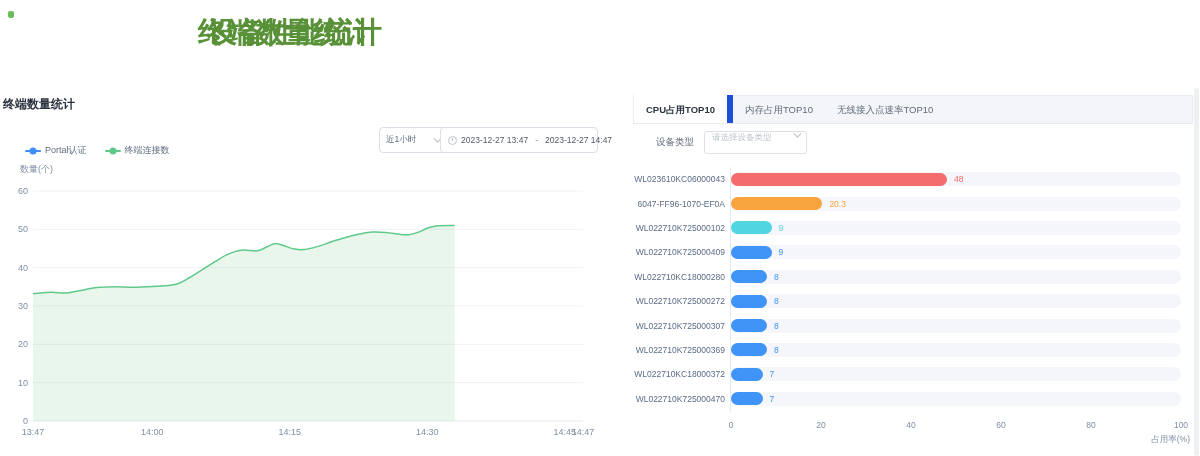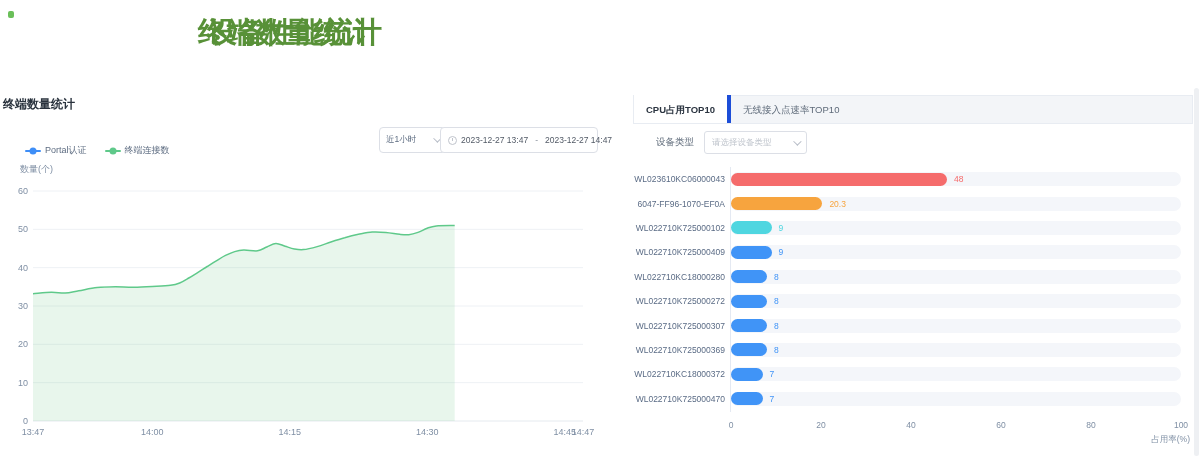--- a/index.html
+++ b/index.html
@@ -47,27 +47,27 @@
     font-family:"Liberation Sans","DejaVu Sans",sans-serif; }
   #line-chart text.axis-name { font-size:9px; fill:#7f8fa4;
     font-family:"Liberation Sans","DejaVu Sans",sans-serif; }
 
   
   .tabbar { position:absolute; left:633px; top:95px; width:560px; height:29px;
     background:#f3f5f8; border:1px solid #e8ecf2; display:flex; align-items:stretch; }
   .tab { line-height:27px; padding:0 12px; font-size:9.5px; color:#5f6b7a;
     cursor:pointer; white-space:nowrap; }
   .tab.active { background:#fff; color:#2b3440; font-weight:bold;
-    border-right:4px solid #1d4ed8; margin-top:-1px; padding-top:1px; }
+    border-right:6px solid #1d4ed8; margin-top:-1px; padding-top:1px; }
 
   .devtype-row { position:absolute; left:656px; top:131px; display:flex;
     align-items:center; gap:10px; }
   .devtype-label { font-size:9.5px; color:#5f6b7a; }
   .devtype-select { width:103px; height:23px; border:1px solid #dcdfe6;
-    border-radius:3px; display:flex; align-items:center; justify-content:space-between;
+    border-radius:3px; display:flex; align-items:flex-start; justify-content:space-between;
     padding:0 7px; font-size:8.5px; color:#bfc4cc; background:#fff; cursor:pointer; }
 
   .barchart { position:absolute; left:633px; top:167px; width:560px; }
   .bar-row { display:flex; align-items:center; height:24.4px; }
   .bar-label { width:92px; margin-right:6px; text-align:right; font-size:8.5px;
     color:#5a6b85; white-space:nowrap; }
   .bar-zone { position:relative; width:450px; height:14px; }
   .bar-track { position:absolute; left:0; top:0; width:450px; height:14px;
     background:#f4f6fa; border-radius:7px; }
   .bar-fill { position:absolute; left:0; top:0.5px; height:13px; border-radius:6.5px; }
@@ -141,20 +141,21 @@
     <text class="tick" x="289.66666666666663" y="275" text-anchor="middle">14:15</text>
     <text class="tick" x="427.16666666666663" y="275" text-anchor="middle">14:30</text>
     <text class="tick" x="564.6666666666666" y="275" text-anchor="middle">14:45</text>
     <text class="tick" x="583" y="275" text-anchor="middle">14:47</text>
     <path d="M33.0,133.7C36.1,133.5 46.0,132.3 51.3,132.2C56.7,132.1 60.5,133.2 65.1,133.0C69.7,132.7 73.5,131.6 78.8,130.7C84.2,129.8 91.1,128.2 97.2,127.6C103.3,127.0 109.4,126.9 115.5,126.8C121.6,126.8 127.7,127.3 133.8,127.2C139.9,127.2 146.1,126.8 152.2,126.4C158.3,126.1 165.9,125.9 170.5,125.3C175.1,124.7 176.6,124.2 179.7,123.0C182.7,121.8 185.8,119.8 188.8,118.0C191.9,116.2 194.9,114.2 198.0,112.3C201.1,110.4 204.1,108.4 207.2,106.5C210.2,104.6 213.3,102.6 216.3,100.8C219.4,98.9 222.4,96.9 225.5,95.4C228.6,93.9 231.6,92.5 234.7,91.6C237.7,90.7 240.0,90.2 243.8,90.0C247.7,89.9 253.8,91.3 257.6,90.8C261.4,90.3 263.7,88.2 266.8,87.0C269.8,85.8 272.9,83.6 275.9,83.5C279.0,83.4 282.0,85.3 285.1,86.2C288.1,87.1 291.2,88.3 294.3,88.9C297.3,89.5 299.6,90.0 303.4,89.6C307.2,89.3 312.6,87.9 317.2,86.6C321.7,85.3 326.3,83.5 330.9,82.0C335.5,80.5 340.1,79.0 344.7,77.8C349.2,76.5 353.8,75.3 358.4,74.3C363.0,73.4 367.6,72.3 372.2,72.0C376.7,71.7 381.3,72.0 385.9,72.4C390.5,72.8 395.8,73.9 399.7,74.3C403.5,74.7 405.8,75.0 408.8,74.7C411.9,74.4 414.9,73.5 418.0,72.4C421.1,71.3 424.1,69.3 427.2,68.2C430.2,67.1 431.8,66.3 436.3,65.9C440.9,65.4 451.6,65.6 454.7,65.5L454.7,261L33.0,261Z" fill="rgba(111,201,138,0.16)" stroke="none"></path>
     <path d="M33.0,133.7C36.1,133.5 46.0,132.3 51.3,132.2C56.7,132.1 60.5,133.2 65.1,133.0C69.7,132.7 73.5,131.6 78.8,130.7C84.2,129.8 91.1,128.2 97.2,127.6C103.3,127.0 109.4,126.9 115.5,126.8C121.6,126.8 127.7,127.3 133.8,127.2C139.9,127.2 146.1,126.8 152.2,126.4C158.3,126.1 165.9,125.9 170.5,125.3C175.1,124.7 176.6,124.2 179.7,123.0C182.7,121.8 185.8,119.8 188.8,118.0C191.9,116.2 194.9,114.2 198.0,112.3C201.1,110.4 204.1,108.4 207.2,106.5C210.2,104.6 213.3,102.6 216.3,100.8C219.4,98.9 222.4,96.9 225.5,95.4C228.6,93.9 231.6,92.5 234.7,91.6C237.7,90.7 240.0,90.2 243.8,90.0C247.7,89.9 253.8,91.3 257.6,90.8C261.4,90.3 263.7,88.2 266.8,87.0C269.8,85.8 272.9,83.6 275.9,83.5C279.0,83.4 282.0,85.3 285.1,86.2C288.1,87.1 291.2,88.3 294.3,88.9C297.3,89.5 299.6,90.0 303.4,89.6C307.2,89.3 312.6,87.9 317.2,86.6C321.7,85.3 326.3,83.5 330.9,82.0C335.5,80.5 340.1,79.0 344.7,77.8C349.2,76.5 353.8,75.3 358.4,74.3C363.0,73.4 367.6,72.3 372.2,72.0C376.7,71.7 381.3,72.0 385.9,72.4C390.5,72.8 395.8,73.9 399.7,74.3C403.5,74.7 405.8,75.0 408.8,74.7C411.9,74.4 414.9,73.5 418.0,72.4C421.1,71.3 424.1,69.3 427.2,68.2C430.2,67.1 431.8,66.3 436.3,65.9C440.9,65.4 451.6,65.6 454.7,65.5" fill="none" stroke="#5FC98A" stroke-width="1.5"></path>
   </svg>
 
 <div class="tabbar">
   <div class="tab active">CPU占用TOP10</div>
+  <div class="tab">内存占用TOP10</div>
   <div class="tab">无线接入点速率TOP10</div>
 </div>
 
 <div class="devtype-row">
   <span class="devtype-label">设备类型</span>
   <div class="devtype-select">
     <span>请选择设备类型</span>
     <span class="chevron"></span>
   </div>
 </div>

